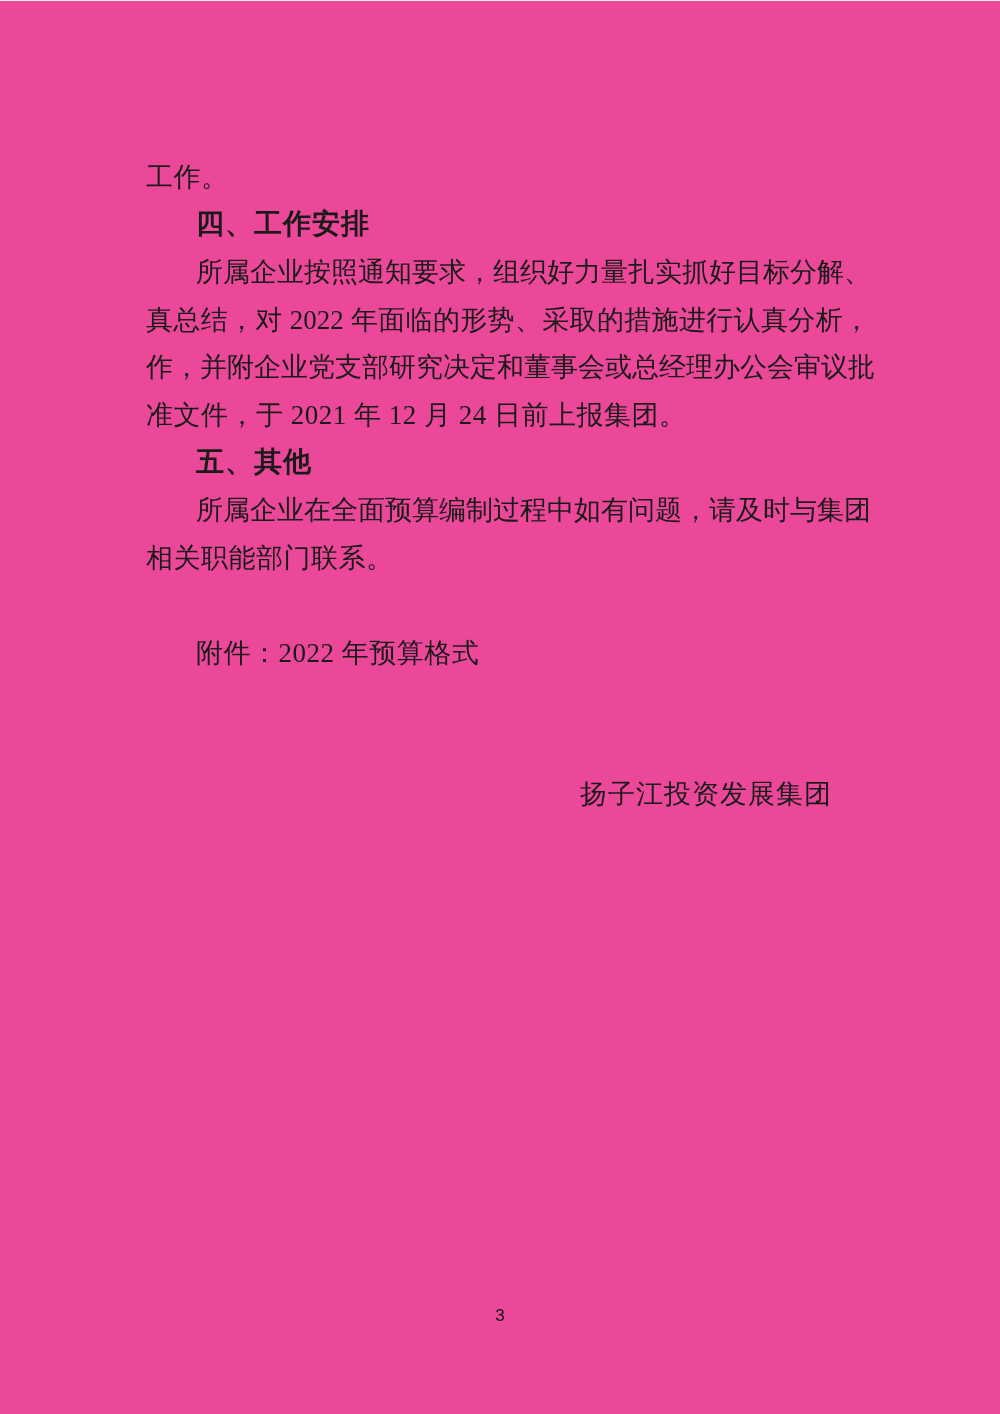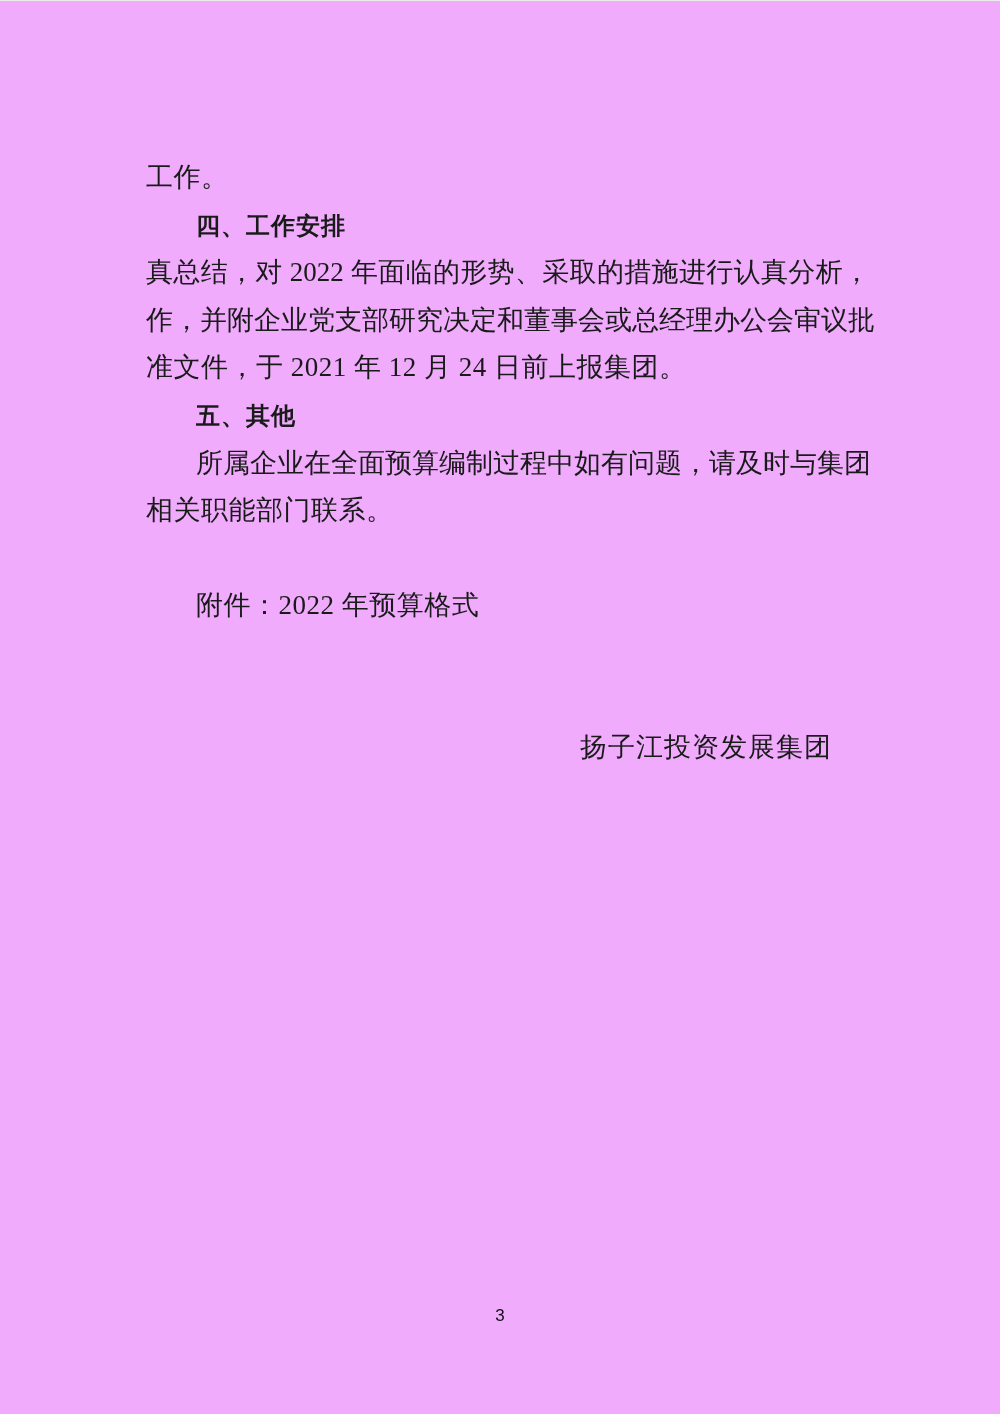--- a/index.html
+++ b/index.html
@@ -8,21 +8,21 @@
     height: 1414px;
     background: #ffffff;
     font-family: "Liberation Serif", serif;
     color: #1a1a1a;
     overflow: hidden;
   }
   .page {
     position: relative;
     width: 1000px;
     height: 1414px;
-    background: #f0abfc;
+    background: #ec4899;
     border-top: 1px solid #ececec;
   }
   .content {
     position: absolute;
     left: 146px;
     top: 153px;
     width: 724px;
   }
   .line {
     font-size: 27px;
@@ -32,23 +32,23 @@
     letter-spacing: 0.5px;
   }
   .justify {
     text-align: justify;
     text-align-last: justify;
     text-justify: inter-character;
     letter-spacing: 0;
   }
   .indent { text-indent: 50px; }
   .heading {
-    font-family: Liberation Sans, sans-serif;
+    font-family: Liberation Mono, monospace;
     font-weight: bold;
-    font-size: 24px;
+    font-size: 28px;
     letter-spacing: 1px;
   }
   .spacer { height: 47.6px; }
   .sig-block {
     width: -moz-fit-content;
     width: fit-content;
     margin-left: auto;
     margin-right: 38px;
     text-align: center;
     margin-top: 46px;
@@ -68,20 +68,21 @@
 </head>
 <body>
 
 <div class="page">
   <div class="content">
 
     <div class="line">工作。</div>
 
     <div class="line heading indent">四、工作安排</div>
 
+    <div class="line indent justify">所属企业按照通知要求，组织好力量扎实抓好目标分解、</div>
     <div class="line justify">真总结，对 2022 年面临的形势、采取的措施进行认真分析，</div>
     <div class="line justify">作，并附企业党支部研究决定和董事会或总经理办公会审议批</div>
     <div class="line">准文件，于 2021 年 12 月 24 日前上报集团。</div>
 
     <div class="line heading indent">五、其他</div>
 
     <div class="line indent justify">所属企业在全面预算编制过程中如有问题，请及时与集团</div>
     <div class="line">相关职能部门联系。</div>
 
 

